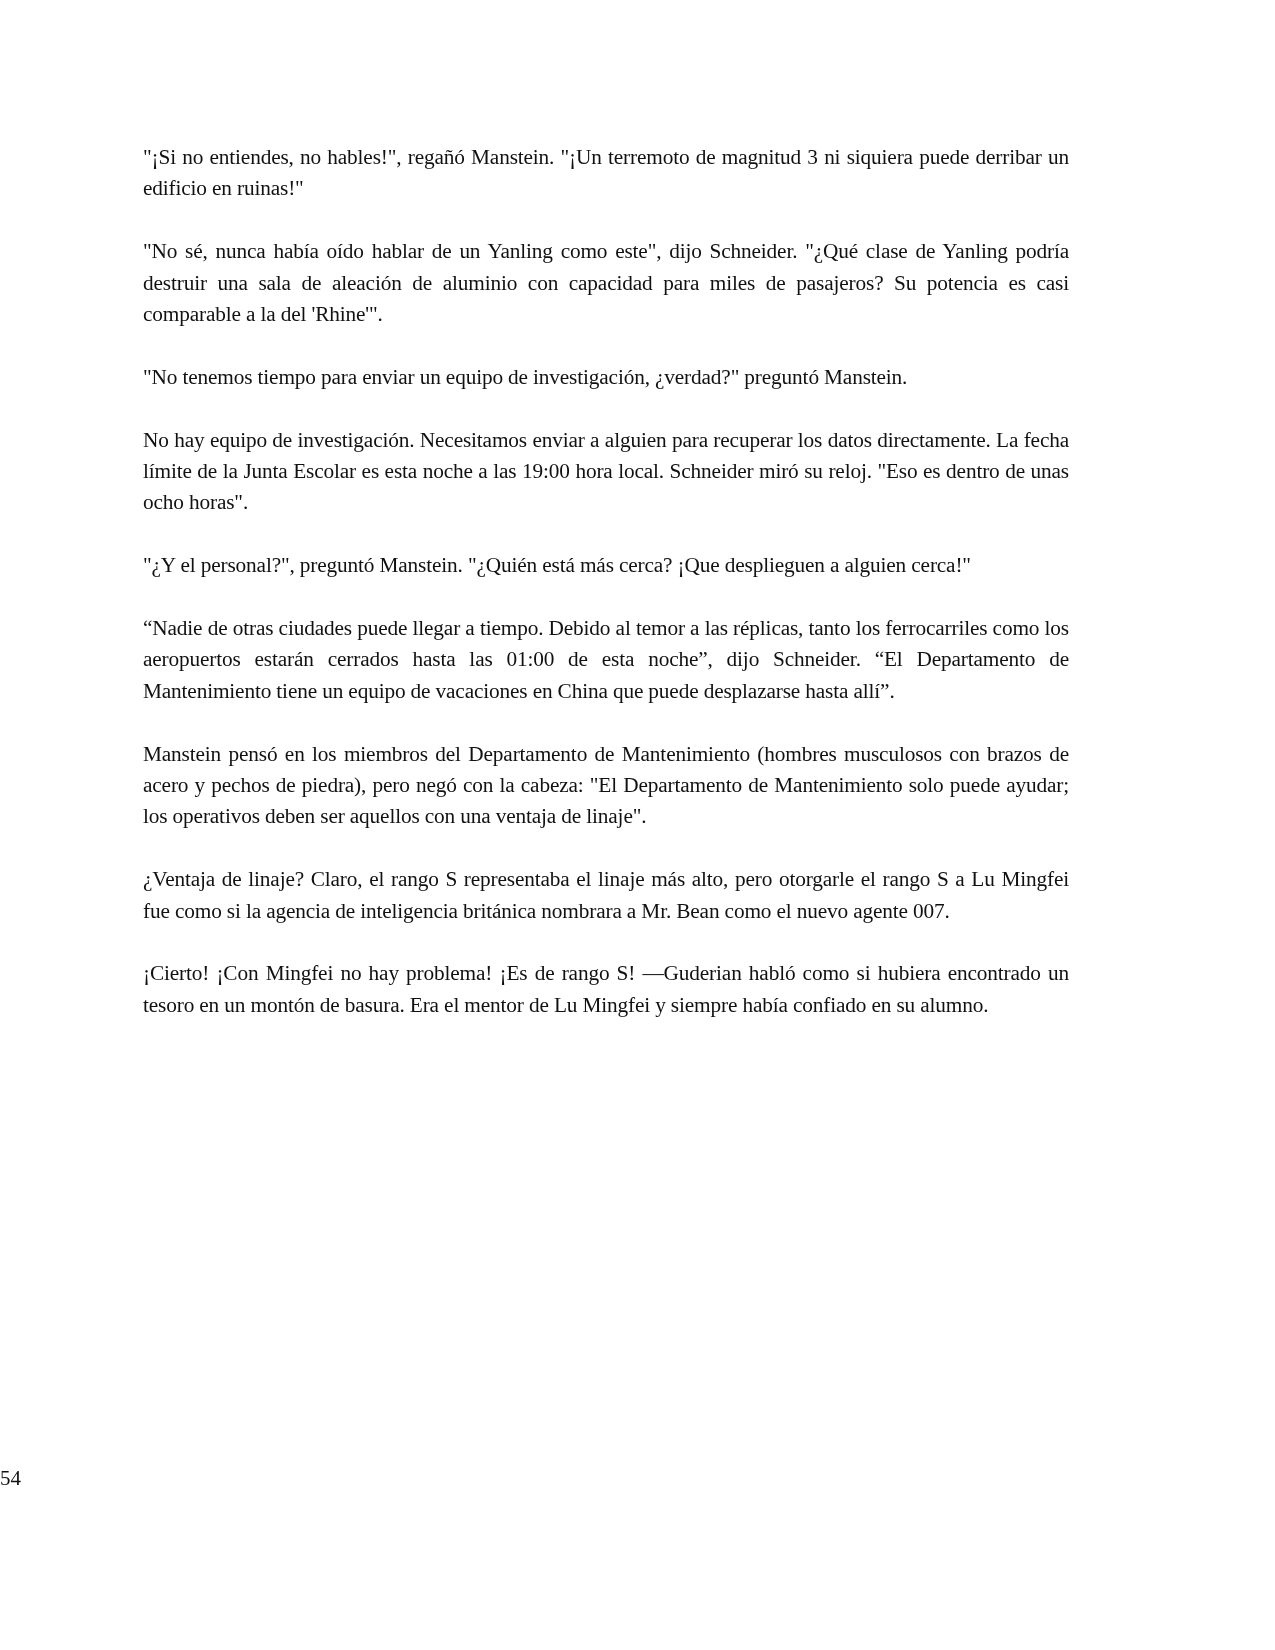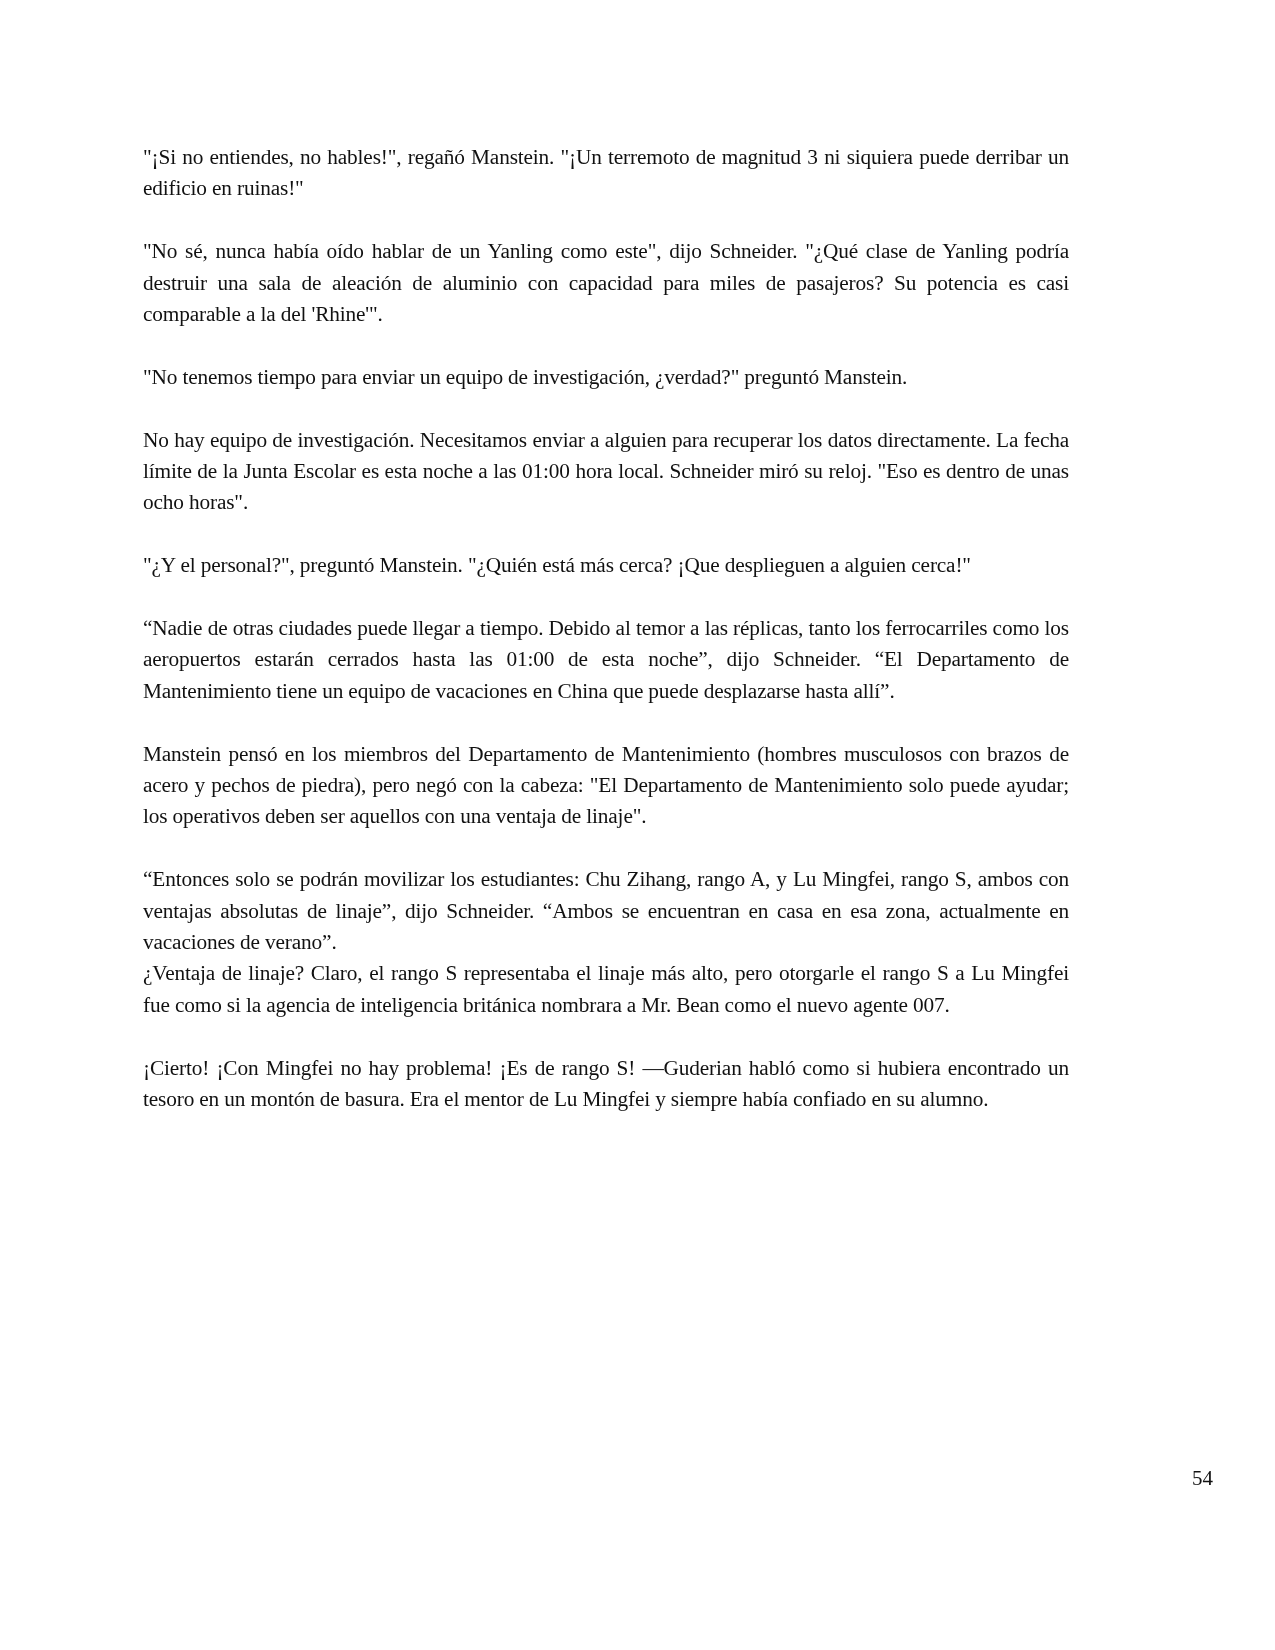--- a/index.html
+++ b/index.html
@@ -37,36 +37,35 @@
     text-align-last: left;
   }
   .para.gap {
     margin-bottom: 31.4px;
   }
   .page-number {
     position: absolute;
     left: 0;
     width: 1213px;
     top: 1466px;
-    text-align: right;
+    text-align: left;
     font-family: "Liberation Serif", "DejaVu Serif", serif;
     font-size: 21px;
     color: #111111;
   }
 </style>
 </head>
 <body>
 
 <div class="page">
   <div class="text-block">
     <p class="para gap">"¡Si no entiendes, no hables!", regañó Manstein. "¡Un terremoto de magnitud 3 ni siquiera puede derribar un edificio en ruinas!"</p>
     <p class="para gap">"No sé, nunca había oído hablar de un Yanling como este", dijo Schneider. "¿Qué clase de Yanling podría destruir una sala de aleación de aluminio con capacidad para miles de pasajeros? Su potencia es casi comparable a la del 'Rhine'".</p>
     <p class="para gap">"No tenemos tiempo para enviar un equipo de investigación, ¿verdad?" preguntó Manstein.</p>
-    <p class="para gap">No hay equipo de investigación. Necesitamos enviar a alguien para recuperar los datos directamente. La fecha límite de la Junta Escolar es esta noche a las 01:00 hora local. Schneider miró su reloj. "Eso es dentro de unas ocho horas".</p>
+    <p class="para gap">No hay equipo de investigación. Necesitamos enviar a alguien para recuperar los datos directamente. La fecha límite de la Junta Escolar es esta noche a las 19:00 hora local. Schneider miró su reloj. "Eso es dentro de unas ocho horas".</p>
     <p class="para gap">"¿Y el personal?", preguntó Manstein. "¿Quién está más cerca? ¡Que desplieguen a alguien cerca!"</p>
     <p class="para gap">“Nadie de otras ciudades puede llegar a tiempo. Debido al temor a las réplicas, tanto los ferrocarriles como los aeropuertos estarán cerrados hasta las 01:00 de esta noche”, dijo Schneider. “El Departamento de Mantenimiento tiene un equipo de vacaciones en China que puede desplazarse hasta allí”.</p>
     <p class="para gap">Manstein pensó en los miembros del Departamento de Mantenimiento (hombres musculosos con brazos de acero y pechos de piedra), pero negó con la cabeza: "El Departamento de Mantenimiento solo puede ayudar; los operativos deben ser aquellos con una ventaja de linaje".</p>
-    <p class="para">“Entonces solo se podrán movilizar los estudiantes: Chu Zihang, rango A, y Lu Mingfei, rango S, ambos con ventajas absolutas de linaje”, dijo Schneider. “Ambos se encuentran en casa en esa zona, actualmente en vacaciones de verano”.</p>
     <p class="para gap">¿Ventaja de linaje? Claro, el rango S representaba el linaje más alto, pero otorgarle el rango S a Lu Mingfei fue como si la agencia de inteligencia británica nombrara a Mr. Bean como el nuevo agente 007.</p>
     <p class="para">¡Cierto! ¡Con Mingfei no hay problema! ¡Es de rango S! —Guderian habló como si hubiera encontrado un tesoro en un montón de basura. Era el mentor de Lu Mingfei y siempre había confiado en su alumno.</p>
   </div>
   <div class="page-number">54</div>
 </div>
 
 </body></html>

